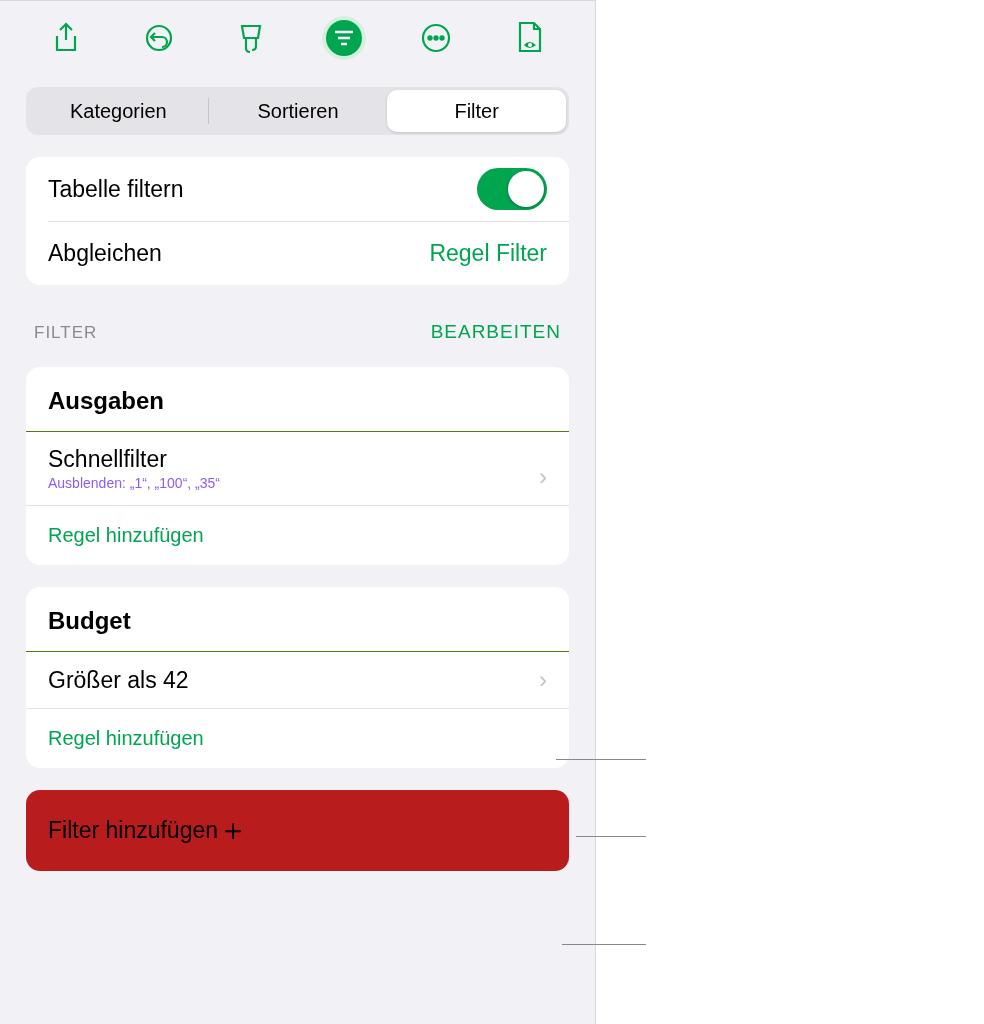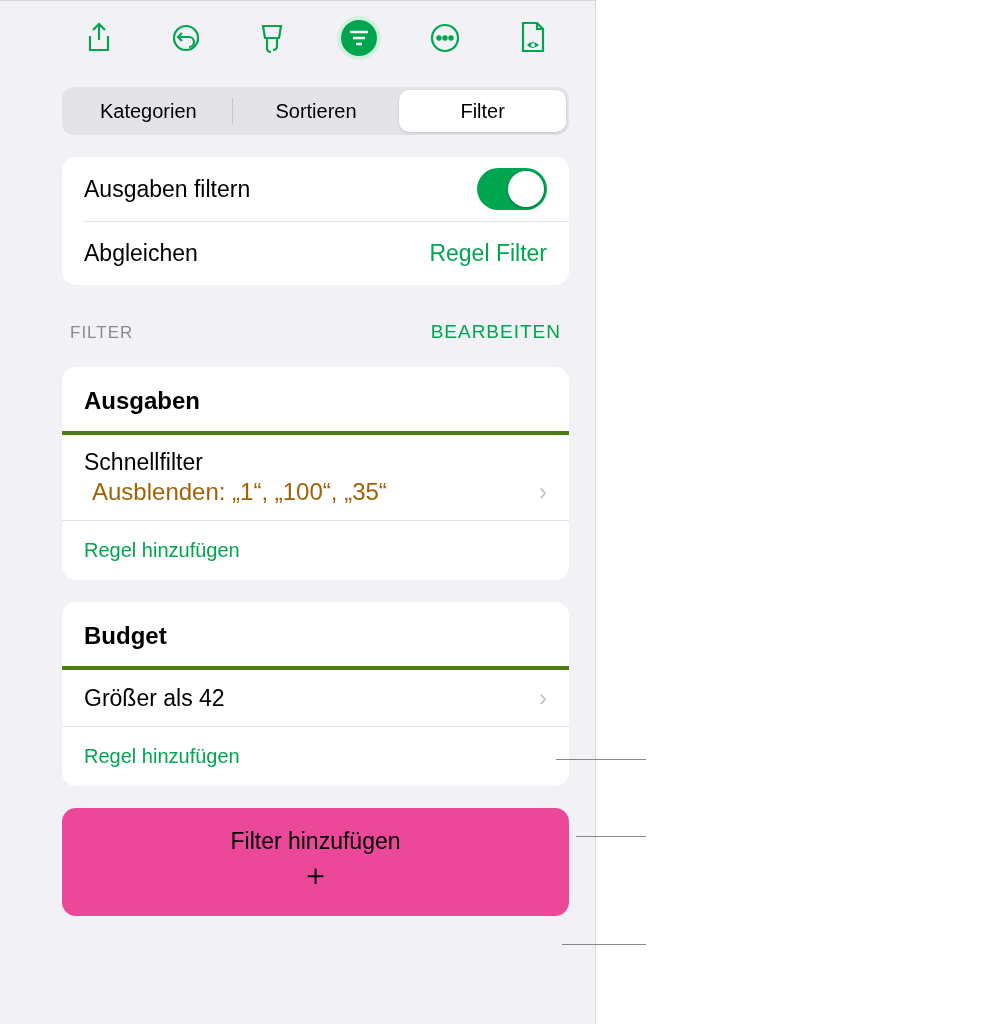--- a/index.html
+++ b/index.html
@@ -11,21 +11,20 @@
     position: relative;
   }
   .panel {
     width: 596px;
     height: 1024px;
     background: #f2f2f6;
     border-top: 1px solid #d8d8da;
     border-right: 1px solid #d8d8da;
     display: flex;
     flex-direction: column;
-    padding-left: 36px;
   }
   .toolbar {
     height: 74px;
     display: flex;
     align-items: center;
     justify-content: space-around;
     padding: 0 20px;
     background: #f2f2f6;
   }
   .toolbar .tb-btn {
@@ -103,44 +102,43 @@
     box-shadow:0 1px 3px rgba(0,0,0,0.3);
   }
   .section-hdr {
     display:flex; align-items:baseline; padding: 36px 34px 6px;
     justify-content:space-between;
   }
   .section-hdr .lbl { color:#8a8a8f; font-size:17px; letter-spacing:1px; }
   .section-hdr .edit { color:#00a550; font-size:19px; letter-spacing:1px; font-weight:500; cursor:pointer;text-align:right; }
   .group-title {
     font-weight:700; font-size:24px; padding: 20px 22px 16px;
-    border-bottom:4px solid #4d7c0f;
+    border-bottom:1px solid #4d7c0f;
   }
   .rule {
     padding: 14px 22px;
     display:flex; align-items:flex-end;
     border-bottom:1px solid #e2e2e6;
     cursor:pointer;
   }
   .rule .txtcol { flex:1; display:flex; flex-direction:column; }
   .rule .title { font-size:23px; color:#000; }
-  .rule .sub { font-size:24px; color:#a16207; margin-top:2px;margin-left:8px; }
+  .rule .sub { font-size:14px; color:#8b5cf6; margin-top:2px; }
   .chev { font-size:24px; color:#c4c4c8; font-weight:300; }
   .addrule {
     padding: 18px 22px;
     color:#00a550; font-size:20px; cursor:pointer;
   }
   .addfilter {
     margin: 22px 26px 0;
-    background:#ec4899; border-radius:14px;
+    background:#b91c1c; border-radius:14px;
     display:flex; align-items:center;
     padding: 20px 22px;
     font-size:23px;
     cursor:pointer;
-    flex-direction:column;
   }
   .addfilter .plus { font-size:30px; font-weight:300; color:#000; }
   .callout {
     position:absolute;
     height:1px; background:#888;
   }
 </style>
 </head>
 <body>
 
@@ -191,21 +189,21 @@
     <div class="segmented">
       <div class="seg">Kategorien</div>
       <div class="seg-div"></div>
       <div class="seg">Sortieren</div>
       <div class="seg sel">Filter</div>
     </div>
   </div>
 
   <div class="card">
     <div class="row">
-      <div class="grow">Ausgaben filtern</div>
+      <div class="grow">Tabelle filtern</div>
       <div class="toggle">
           <div class="knob"></div>
         </div>
     </div>
     <div class="row">
       <div class="grow">Abgleichen</div>
       <div class="accent">Regel Filter</div>
     </div>
   </div>
 

